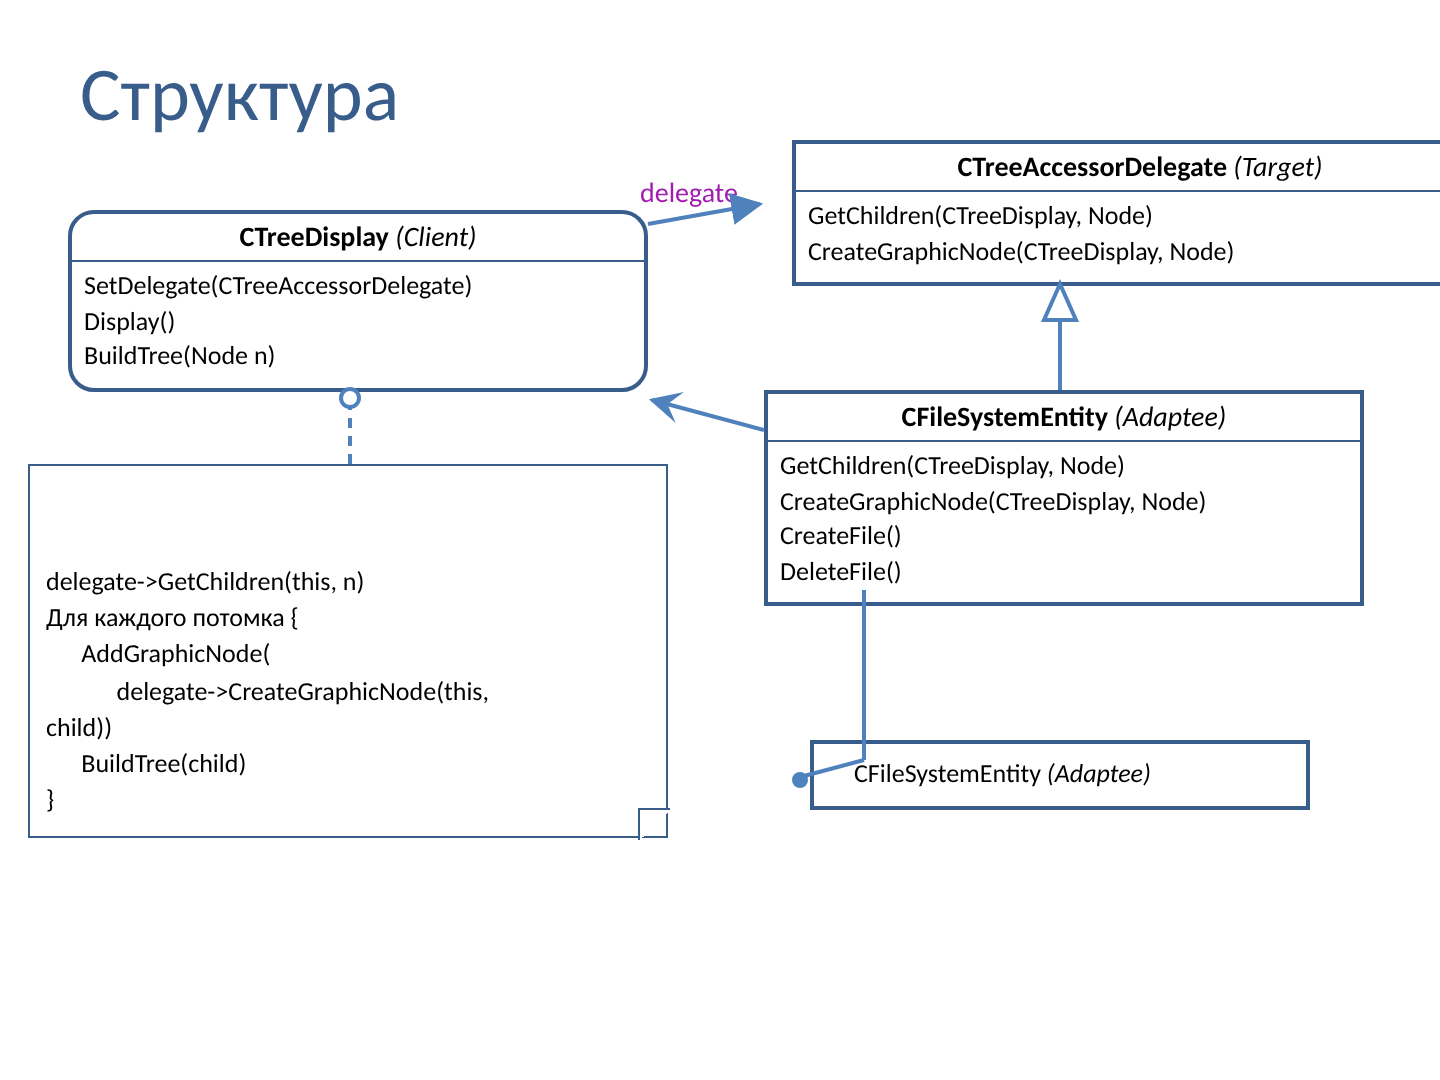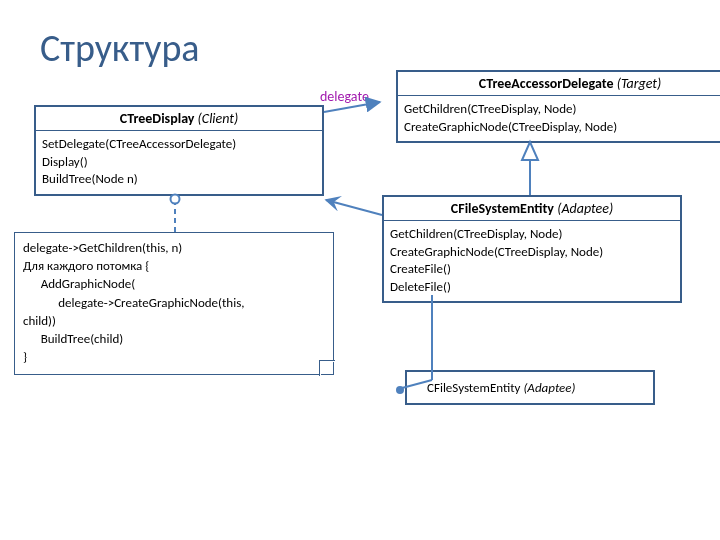--- a/index.html
+++ b/index.html
@@ -13,21 +13,21 @@
   .note { position: absolute; border: 1.5px solid #385D8A; background: #fff; font-size: 13px; padding: 6px 8px 8px 8px; line-height: 1.4; }
   .note .fold { position: absolute; right: -1.5px; bottom: -1.5px; width: 16px; height: 16px; background: linear-gradient(135deg, #fff 50%, rgba(0,0,0,0) 50%); border-left: 1.5px solid #385D8A; border-top: 1.5px solid #385D8A; }
   .lbl { position: absolute; font-size: 14px; color: #a21caf; }
   svg.conn { position: absolute; left: 0; top: 0; width: 720px; height: 540px; pointer-events: none; }
 </style>
 </head>
 <body>
 
 <div class="title">Структура</div>
 
-<div class="box" style="left:34px; top:105px; width:290px;">
+<div class="box" style="left:34px; top:105px; width:290px;border-radius:13px;">
   <div class="hdr">
     <b>CTreeDisplay</b>
     <span class="italic">(Client)</span>
   </div>
   <div class="body">SetDelegate(CTreeAccessorDelegate)
 Display()
 BuildTree(Node n)</div>
 </div>
 
 <div class="box" style="left:396px; top:70px; width:348px;">
@@ -49,21 +49,21 @@
 CreateFile()
 DeleteFile()</div>
 </div>
 
 <div class="box" style="left:405px; top:370px; width:250px; padding:8px 20px; text-align:left;">
   <span>CFileSystemEntity</span>
   <span class="italic">(Adaptee)</span>
 </div>
 
 <div class="note" style="left:14px; top:232px; width:320px;">
-  <div style="white-space:pre;">delegate-&gt;GetChildren(this, n)
+  <div style="white-space:pre;margin-top:44px;">delegate-&gt;GetChildren(this, n)
 Для каждого потомка {
       AddGraphicNode(
             delegate-&gt;CreateGraphicNode(this,
 child))
       BuildTree(child)
 }</div>
   <div class="fold"></div>
 </div>
 
 <div class="lbl" style="left:320px; top:88px;">delegate</div>

